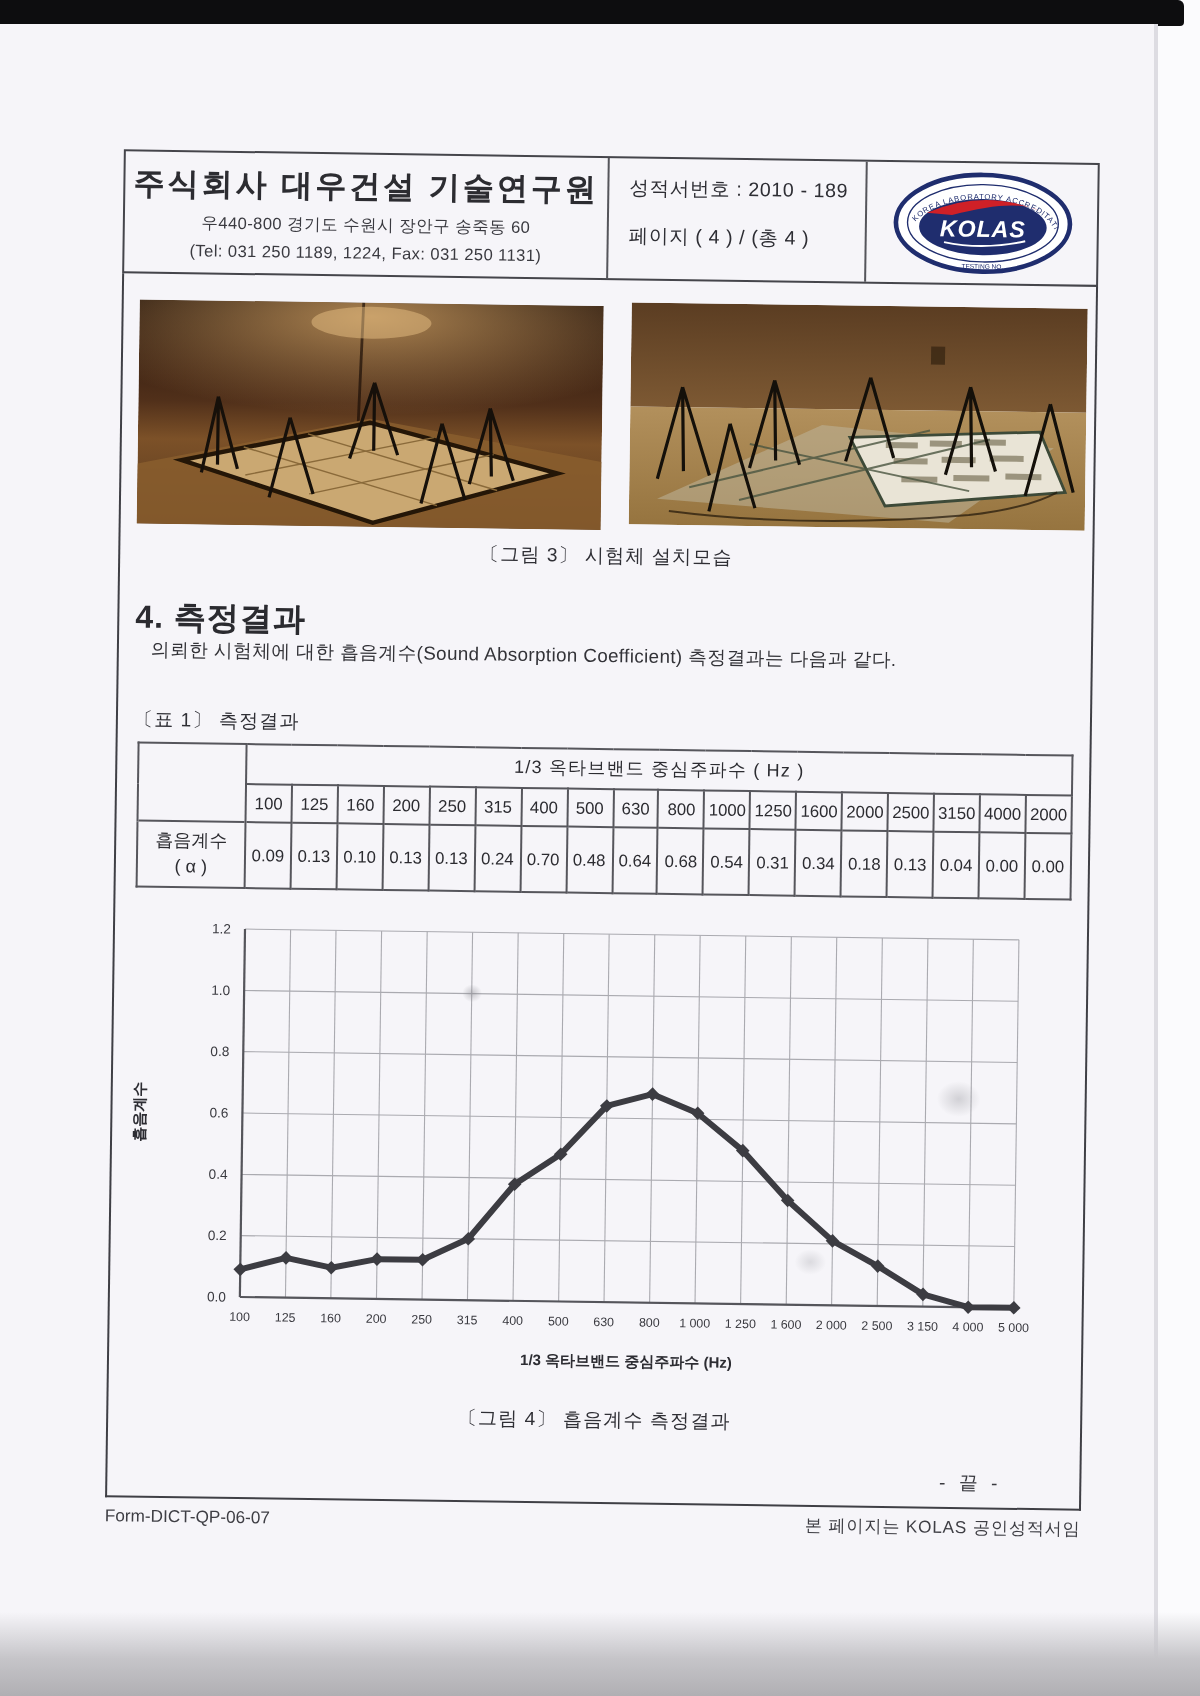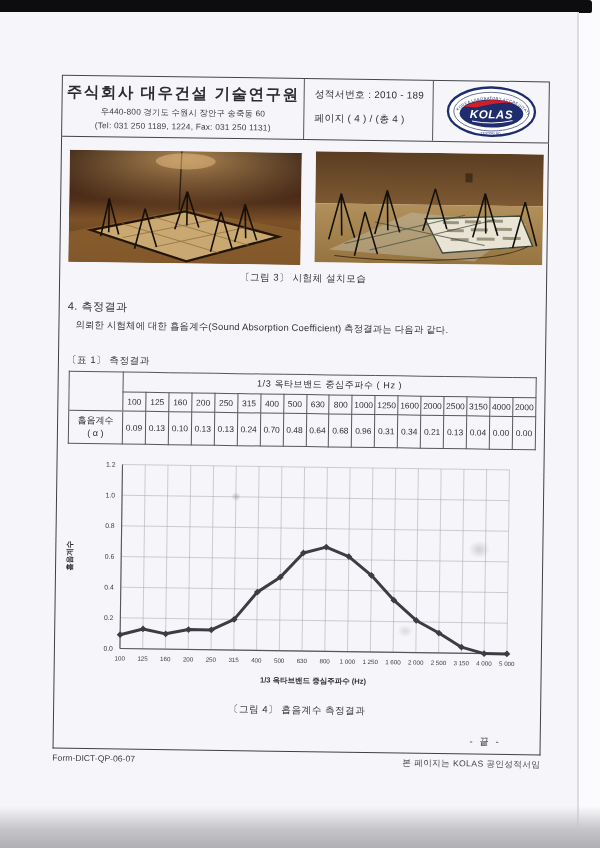--- a/index.html
+++ b/index.html
@@ -33,21 +33,21 @@
   .main-frame { position:absolute; left:57px; top:140px; width:488px; height:612px;
     border:1.6px solid #3f3f45; border-top:none; }
 
   .photo { position:absolute; }
   .photo-1 { left:66px; top:153px; width:232px; height:112px; }
   .photo-2 { left:312px; top:151px; width:228px; height:111px; }
   .caption { position:absolute; width:488px; left:57px; text-align:center; font-size:9.6px; color:#2f2f35; letter-spacing:0.5px; }
   .cap-fig3 { top:272px; }
   .cap-fig4 { top:704px; }
 
-  .sec-title { position:absolute; left:66px; top:302px; font-size:11px; font-weight:normal; color:#2b2b30; letter-spacing:0.5px; }
+  .sec-title { position:absolute; left:66px; top:302px; font-size:16px; font-weight:bold; color:#2b2b30; letter-spacing:0.5px; }
   .sec-body  { position:absolute; left:74px; top:322px; font-size:9.4px; color:#333338; letter-spacing:0.2px; }
   .tbl-caption { position:absolute; left:66px; top:357px; font-size:9.6px; color:#2f2f35; letter-spacing:0.5px; }
 
   
   .meas-table { position:absolute; left:68px; top:374px; width:468px; border-collapse:collapse; table-layout:fixed; }
   .meas-table td { border:1px solid #56565c; font-size:8.4px; text-align:center; color:#2c2c31; padding:0; }
   .meas-table .band-hdr { height:20px; font-size:9px; letter-spacing:0.6px; }
   .meas-table .freq-row td { height:19px; }
   .meas-table .val-row td { height:33px; }
   .meas-table .row-label { font-size:9px; line-height:1.5; }
@@ -230,24 +230,24 @@
     <td>0.09</td>
           <td>0.13</td>
           <td>0.10</td>
           <td>0.13</td>
           <td>0.13</td>
           <td>0.24</td>
           <td>0.70</td>
           <td>0.48</td>
           <td>0.64</td>
           <td>0.68</td>
-          <td>0.96</td>
+          <td>0.54</td>
           <td>0.31</td>
           <td>0.34</td>
-          <td>0.21</td>
+          <td>0.18</td>
           <td>0.13</td>
           <td>0.04</td>
           <td>0.00</td>
           <td>0.00</td>
         </tr>
   </tbody>
     </table>
 
   <svg class="chart-wrap" viewBox="0 0 470 240" id="chart-svg">
       <line class="grid" x1="63" y1="193.0" x2="450" y2="193.0"></line>

